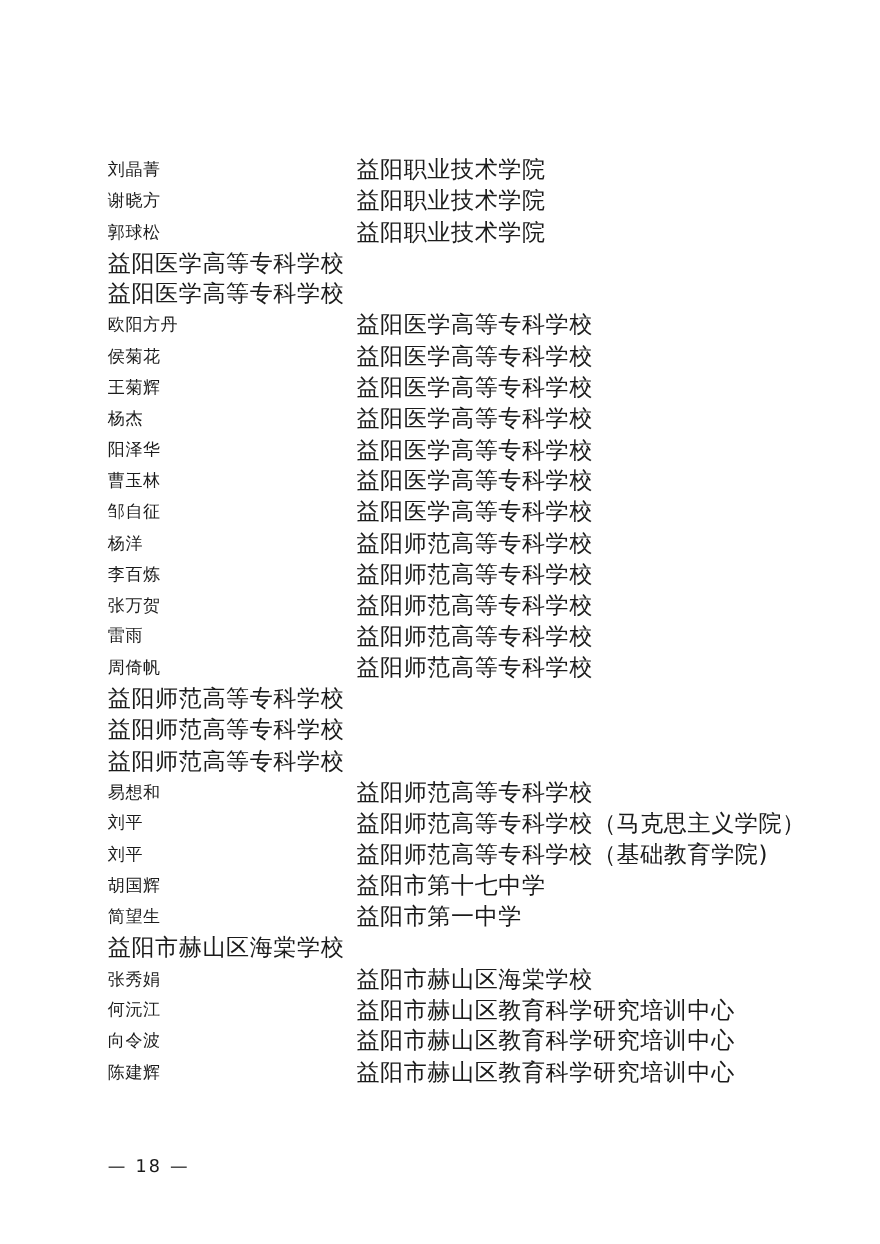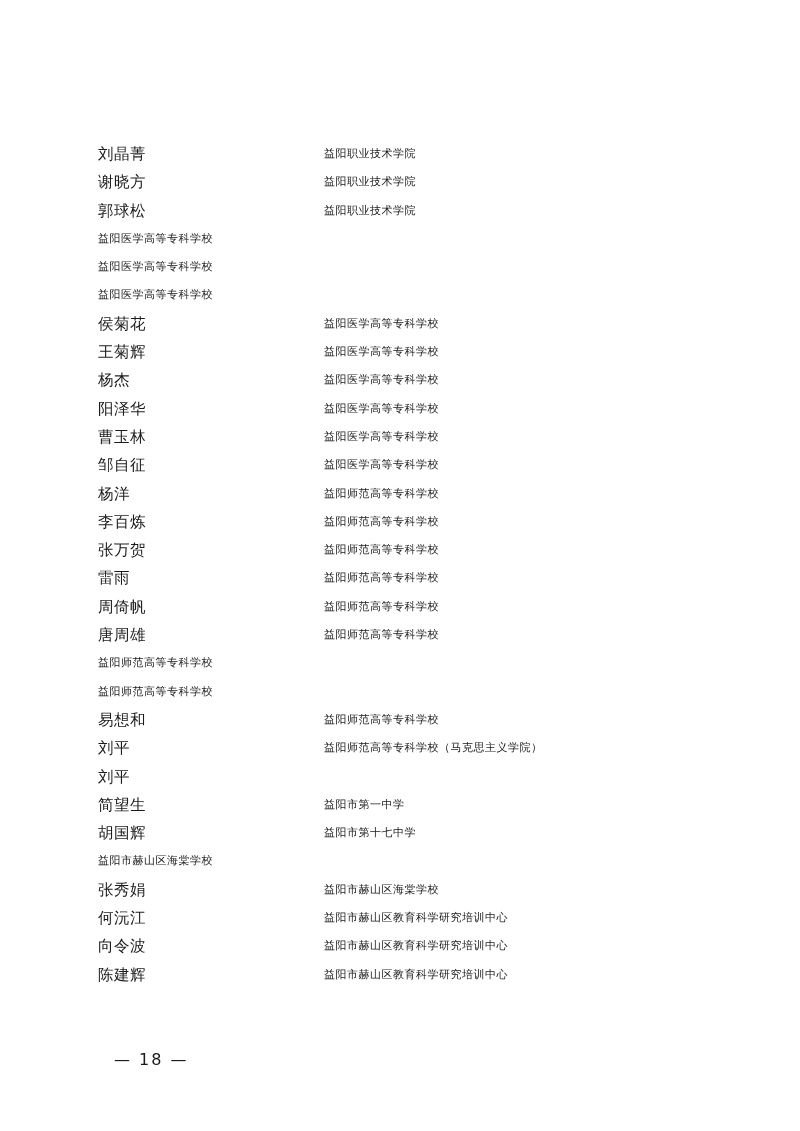--- a/index.html
+++ b/index.html
@@ -31,32 +31,31 @@
     white-space: nowrap;
   }
   .name {
     width: 226px;
     flex: 0 0 226px;
     font-size: 15.5px;
     letter-spacing: 0.5px;
   }
   .org {
     flex: 1 1 auto;
-    font-size: 11px;
+    font-size: 21px;
     letter-spacing: 0.5px;
   }
   .footer {
     position: absolute;
     left: 98px;
     top: 1050px;
     width: 620px;
     font-size: 16px;
     letter-spacing: 2px;
     color: #1b1b1b;
-    margin-left: 16px;
   }
   .page-number {
     display: inline-block;
   }
 </style>
 </head>
 <body>
 
 <div class="page">
   <div class="content" id="list-container">
@@ -72,20 +71,21 @@
         <div class="name">郭球松</div>
         <div class="org">益阳职业技术学院</div>
       </div>
       <div class="row">
         <div class="org">益阳医学高等专科学校</div>
       </div>
       <div class="row">
         <div class="org">益阳医学高等专科学校</div>
       </div>
       <div class="row">
+        <div class="name">欧阳方丹</div>
         <div class="org">益阳医学高等专科学校</div>
       </div>
       <div class="row">
         <div class="name">侯菊花</div>
         <div class="org">益阳医学高等专科学校</div>
       </div>
       <div class="row">
         <div class="name">王菊辉</div>
         <div class="org">益阳医学高等专科学校</div>
       </div>
@@ -119,47 +119,47 @@
       </div>
       <div class="row">
         <div class="name">雷雨</div>
         <div class="org">益阳师范高等专科学校</div>
       </div>
       <div class="row">
         <div class="name">周倚帆</div>
         <div class="org">益阳师范高等专科学校</div>
       </div>
       <div class="row">
-        <div class="name">唐周雄</div>
         <div class="org">益阳师范高等专科学校</div>
       </div>
       <div class="row">
         <div class="org">益阳师范高等专科学校</div>
       </div>
       <div class="row">
         <div class="org">益阳师范高等专科学校</div>
       </div>
       <div class="row">
         <div class="name">易想和</div>
         <div class="org">益阳师范高等专科学校</div>
       </div>
       <div class="row">
         <div class="name">刘平</div>
         <div class="org">益阳师范高等专科学校（马克思主义学院）</div>
       </div>
       <div class="row">
         <div class="name">刘平</div>
+        <div class="org">益阳师范高等专科学校（基础教育学院)</div>
+      </div>
+      <div class="row">
+        <div class="name">胡国辉</div>
+        <div class="org">益阳市第十七中学</div>
       </div>
       <div class="row">
         <div class="name">简望生</div>
         <div class="org">益阳市第一中学</div>
-      </div>
-      <div class="row">
-        <div class="name">胡国辉</div>
-        <div class="org">益阳市第十七中学</div>
       </div>
       <div class="row">
         <div class="org">益阳市赫山区海棠学校</div>
       </div>
       <div class="row">
         <div class="name">张秀娟</div>
         <div class="org">益阳市赫山区海棠学校</div>
       </div>
       <div class="row">
         <div class="name">何沅江</div>

